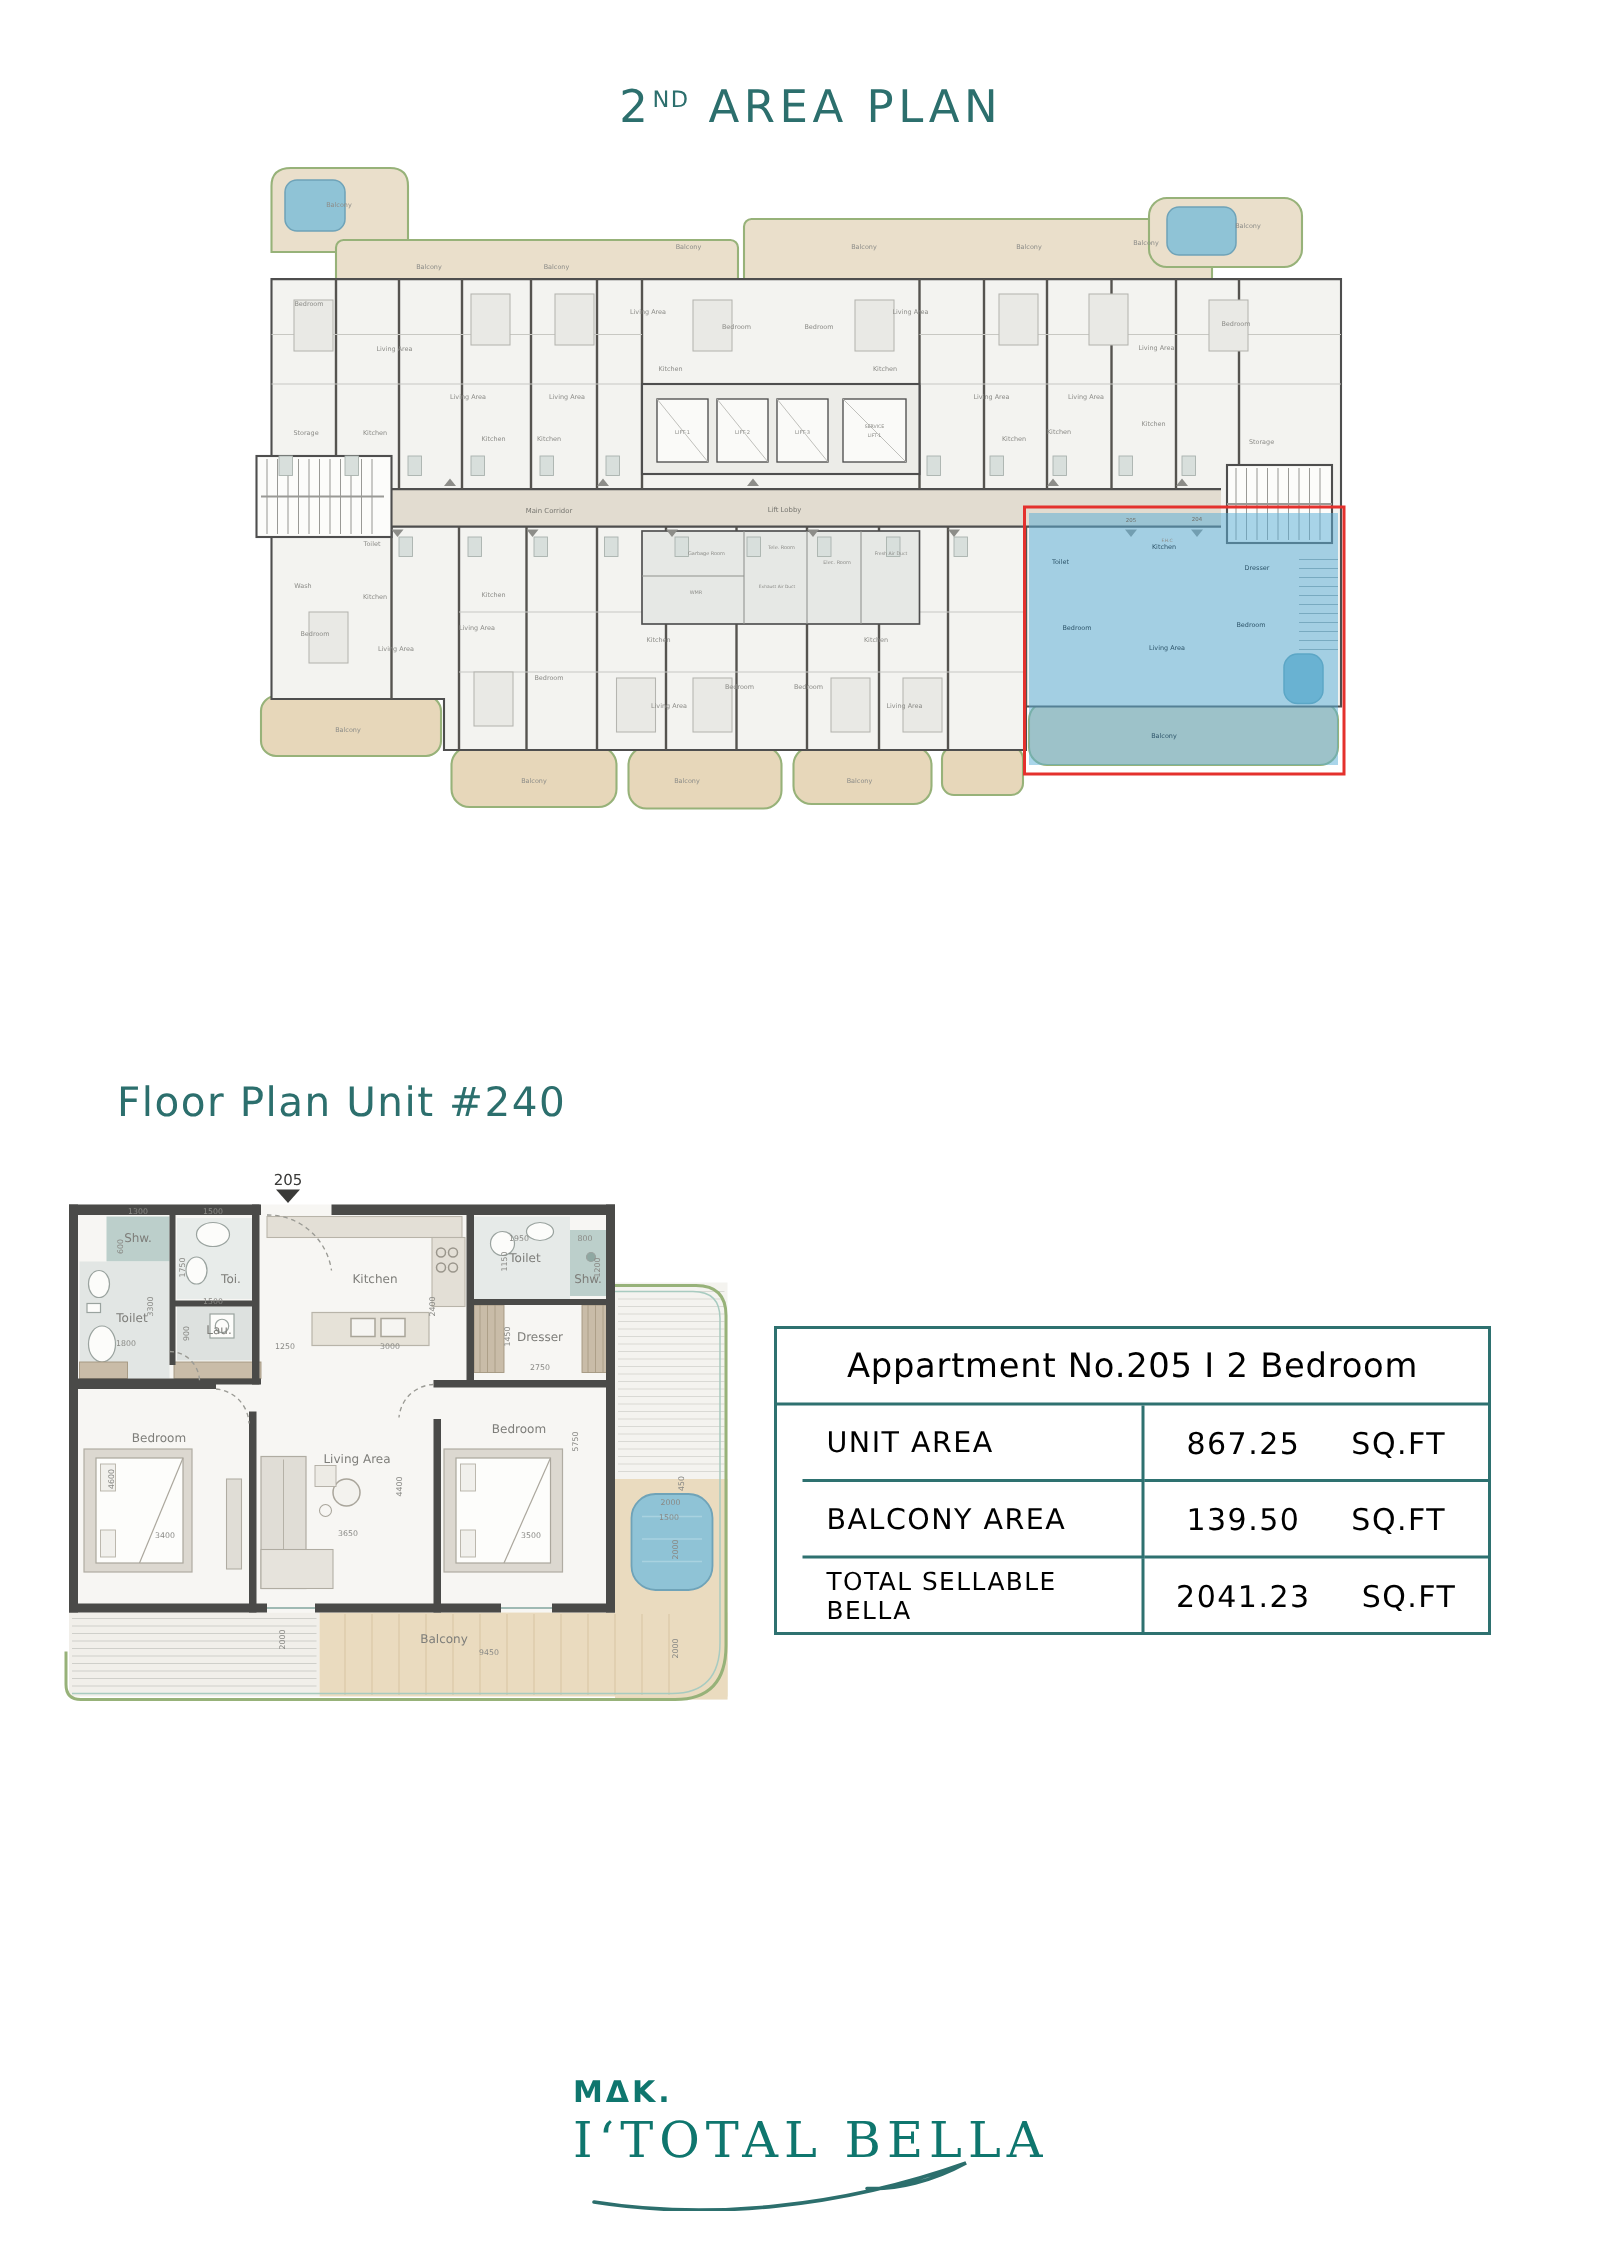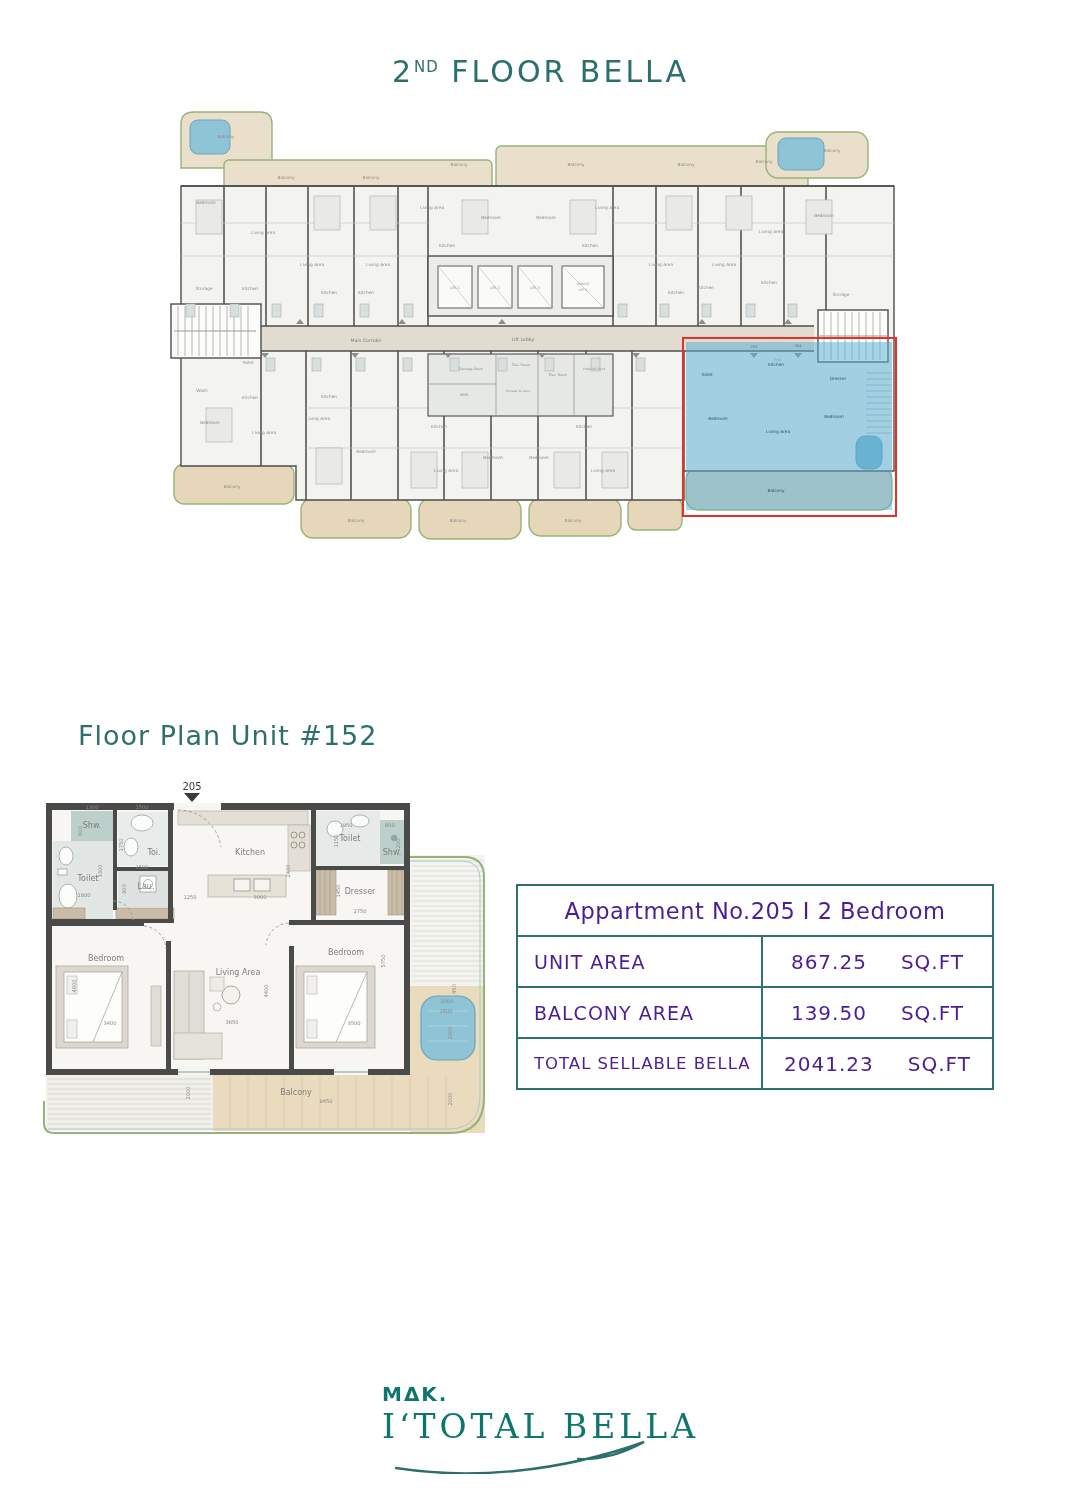--- a/index.html
+++ b/index.html
@@ -8,43 +8,43 @@
   .floor-title{position:absolute;left:0;right:0;top:54px;text-align:center;
         color:#2C6F6D;font-size:30px;font-weight:500;letter-spacing:3px;}
   .floor-title sup{font-size:15px;vertical-align:10px;letter-spacing:1px;text-align:right;}
   .section-title{position:absolute;left:78px;top:720px;color:#2C6F6D;
         font-size:27px;font-weight:500;letter-spacing:1px;}
   svg text{font-family:"DejaVu Sans",sans-serif;}
   .bp{position:absolute;left:166px;top:108px;}
   .up{position:absolute;left:38px;top:781px;}
   
   .tbl{position:absolute;left:516px;top:884px;width:474px;border:2.5px solid #2E7170;
-       display:grid;grid-template-columns:245px 1fr;color:#4c1d95;background:#fff;}
+       display:grid;grid-template-columns:245px 1fr;color:#000000;background:#fff;}
   .tbl .hdr{grid-column:1/3;height:49px;display:flex;align-items:center;justify-content:center;
        font-size:22.5px;font-weight:500;letter-spacing:.5px;border-bottom:2.5px solid #2E7170;}
   .tbl .lbl{height:49px;display:flex;align-items:center;padding-left:16px;
        font-size:19px;font-weight:500;letter-spacing:1px;
-       border-bottom:2.5px solid #2E7170;border-right:2.5px solid #2E7170;}
+       border-bottom:2.5px solid #2E7170;border-right:2.5px solid #2E7170;margin-left:17px;}
   .tbl .val{height:49px;display:flex;align-items:center;justify-content:center;gap:34px;
        font-size:20px;font-weight:500;letter-spacing:1px;border-bottom:2.5px solid #2E7170;}
   .tbl .last{border-bottom:none;}
   .tbl .small{font-size:16.5px;}
   
   .logo{position:absolute;left:0;right:0;top:1382px;text-align:center;color:#0f766e;}
   .logobox{display:inline-block;text-align:left;}
   .brand{font-size:20px;font-weight:bold;letter-spacing:2px;display:block;}
   .bname{font-family:"DejaVu Serif",serif;font-size:33px;letter-spacing:4px;display:block;margin-top:1px;}
 </style>
 </head>
 <body>
 
 <div class="page">
 
   <div class="floor-title">
-    <span>2</span><sup>ND</sup><span> FLOOR BELLA</span>
+    <span>2</span><sup>ND</sup><span> AREA PLAN</span>
   </div>
 
   <svg class="bp" width="748" height="440" viewBox="0 0 748 440">
 
     <g fill="#EADFCB" stroke="#97B279" stroke-width="1.4">
       <path d="M15,60 V16 Q15,4 28,4 H94 Q106,4 106,16 V60 Z"></path>
       <rect x="58" y="52" width="268" height="33" rx="5"></rect>
       <rect x="330" y="38" width="312" height="44" rx="5"></rect>
       <rect x="600" y="24" width="102" height="46" rx="12"></rect>
     </g>
@@ -312,21 +312,21 @@
         <text x="541" y="268" font-size="4.3" fill="#2F566B">Toilet</text>
         <text x="610" y="258" font-size="4.3" fill="#2F566B">Kitchen</text>
         <text x="672" y="272" font-size="4.3" fill="#2F566B">Dresser</text>
         <text x="552" y="312" font-size="4.3" fill="#2F566B">Bedroom</text>
         <text x="612" y="325" font-size="4.3" fill="#2F566B">Living Area</text>
         <text x="668" y="310" font-size="4.3" fill="#2F566B">Bedroom</text>
         <text x="610" y="384" font-size="4.3" fill="#2F566B">Balcony</text>
       </g>
   </svg>
 
-  <div class="section-title">Floor Plan Unit #152</div>
+  <div class="section-title">Floor Plan Unit #240</div>
 
   <svg class="up" width="475" height="365" viewBox="0 0 475 365">
 
     <text x="154" y="9" font-size="10" fill="#3A3A38" text-anchor="middle" id="up-marker">205</text>
     <path d="M146,12 H162 L154,21 Z" fill="#3A3A38"></path>
 
     <rect x="8" y="22" width="364" height="272" fill="#F7F6F3"></rect>
 
     <rect x="372" y="74" width="75" height="278" fill="#F4F3EF"></rect>
     <g stroke="#D9D9D4" stroke-width="0.8">

